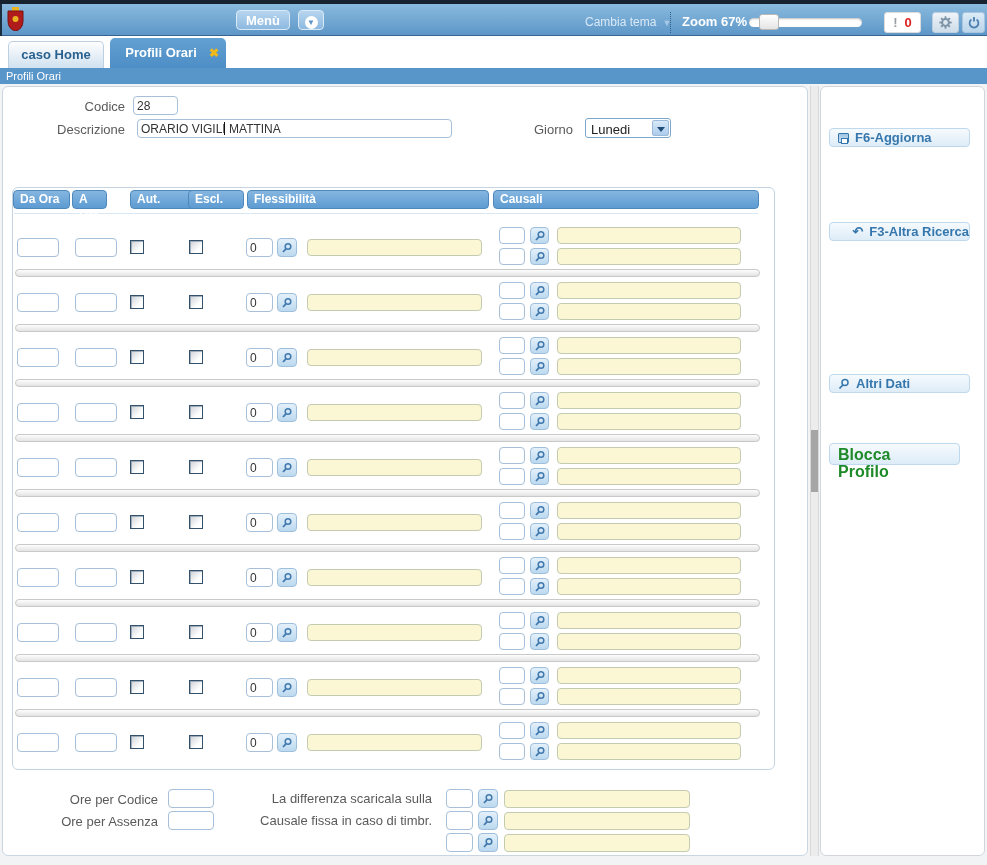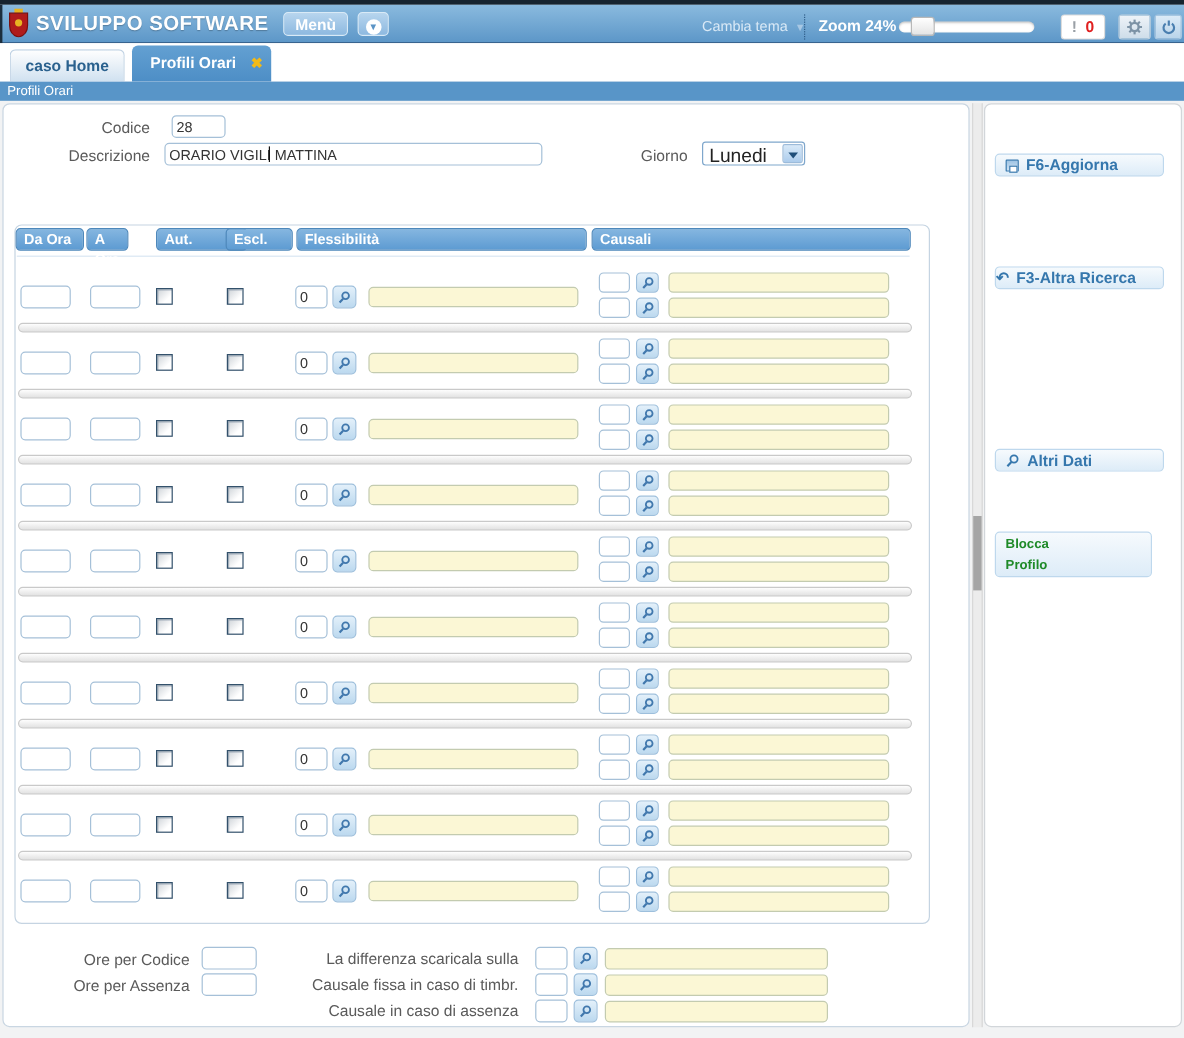--- a/index.html
+++ b/index.html
@@ -34,27 +34,27 @@
 #strip{position:absolute;left:0;top:68px;width:100%;height:16px;background:#5895c8}
 #strip span{position:absolute;left:6px;top:2px;font-size:11px;color:#fff}
 #main{position:absolute;left:2px;top:86px;width:806px;height:770px;background:#fff;border:1px solid #c9d6e2;border-radius:6px}
 #side{position:absolute;left:820px;top:86px;width:165px;height:770px;background:#fff;border:1px solid #d2d6da;border-radius:6px}
 #vscroll{position:absolute;left:810px;top:86px;width:9px;height:770px;background:#ececec;border-left:1px solid #d8d8d8;border-right:1px solid #d8d8d8}
 #vthumb{position:absolute;left:0;top:344px;width:100%;height:62px;background:#a5a5a5}
 .flabel{position:absolute;font-size:13px;color:#5a5a5a;text-align:right}
 .inp{position:absolute;background:#fff;border:1px solid #a5c0d8;border-radius:4px;font:12px "Liberation Sans",sans-serif;color:#333;padding:0 3px;outline:none}
 .inp.yellow{background:#fbf7d5;border-color:#c3cbb0}
 #codice-label{left:25px;top:99px;width:100px}
-#codice-input{left:143px;top:96px;width:45px;height:19px}
+#codice-input{left:133px;top:96px;width:45px;height:19px}
 #desc-label{left:25px;top:122px;width:100px}
 #desc-input{left:137px;top:119px;width:315px;height:19px}
 #caret{position:absolute;left:224px;top:122px;width:1px;height:13px;background:#111}
 #giorno-label{left:500px;top:122px;width:73px}
 #giorno-select{position:absolute;left:585px;top:118px;width:86px;height:20px;background:#fff;border:1px solid #7fa7cc;border-radius:3px}
-#giorno-value{position:absolute;left:5px;top:3px;font-size:16px;color:#222}
+#giorno-value{position:absolute;left:5px;top:3px;font-size:13px;color:#222}
 #giorno-arrow{position:absolute;right:1px;top:1px;width:17px;height:16px;background:linear-gradient(#d8e9f8,#acccec);border:1px solid #9cbbda;border-radius:2px}
 #giorno-arrow::after{content:"";position:absolute;left:4px;top:6px;border-left:4px solid transparent;border-right:4px solid transparent;border-top:5px solid #1f4e79}
 #grid{position:absolute;left:12px;top:187px;width:763px;height:583px;border:1px solid #c5d4e2;border-radius:6px}
 #subline{position:absolute;left:14px;top:213px;width:744px;height:1px;background:#d9e7f3}
 .hpill{position:absolute;top:190px;height:19px;background:linear-gradient(#85b6e0,#5d9bd2);border:1px solid #4e88bb;border-radius:4px;color:#fff;font-weight:bold;font-size:12px;line-height:17px;padding-left:6px}
 #h-da{left:13px;width:57px}
 #h-a{left:72px;width:35px}
 #h-aut{left:130px;width:76px}
 #h-escl{left:188px;width:56px}
 #h-fless{left:247px;width:242px}
@@ -82,25 +82,25 @@
 #ore-assenza-label{left:8px;top:814px;width:150px}
 #ore-assenza-input{left:168px;top:811px;width:46px;height:19px}
 .frow{position:absolute;left:0;width:100%;height:20px}
 .f-label{position:absolute;left:162px;top:2px;width:270px;font-size:13px;color:#5a5a5a;text-align:right}
 .f-code{left:446px;top:0;width:27px;height:19px}
 .f-btn{left:478px;top:0;width:20px;height:19px}
 .f-yellow{left:504px;top:1px;width:186px;height:18px}
 .side-btn{position:absolute;left:829px;width:141px;background:linear-gradient(#f6fafd,#ddecf8);border:1px solid #bed8ed;border-radius:4px;color:#3577ad;font-weight:bold;font-size:13px;text-align:left;font-family:inherit}
 #btn-f6{top:128px;height:19px;line-height:16px;padding-left:8px}
 #btn-f7{top:151px;height:34px;padding:2px 0 0 8px}
-#btn-f3{top:222px;height:19px;text-align:left;line-height:16px}
+#btn-f3{top:222px;height:19px;text-align:right;line-height:16px}
 #btn-dup{top:289px;height:34px;text-align:center;padding-top:1px}
 #btn-dup span{display:block;width:110px;margin:0 auto;line-height:16px}
 #btn-altri{top:374px;height:19px;padding-left:8px;line-height:16px}
-#btn-blocca{top:443px;height:38px;width:131px;color:#1e8a28;padding:2px 0 0 8px;font-size:11px}
+#btn-blocca{top:443px;height:22px;width:131px;color:#1e8a28;padding:2px 0 0 8px;font-size:16px}
 #btn-blocca span{display:block;width:64px;line-height:17px}
 .icon-save{display:inline-block;width:11px;height:10px;border:1px solid #3577ad;background:linear-gradient(#9fc4e4,#cfe3f4);margin-right:6px;position:relative;top:1px;border-radius:1px}
 .icon-save::after{content:"";position:absolute;left:2px;top:4px;width:5px;height:4px;background:#fff;border:1px solid #3577ad}
 .icon-trash{display:block;width:9px;height:9px;border:1px solid #3577ad;border-radius:0 0 2px 2px;position:relative;margin:2px 0 1px 3px}
 .icon-trash::before{content:"";position:absolute;left:-2px;top:-3px;width:11px;height:1px;background:#3577ad}
 .icon-trash::after{content:"";position:absolute;left:2px;top:1px;width:1px;height:5px;background:#3577ad;box-shadow:2px 0 0 #3577ad}
 .icon-undo{color:#3577ad;font-weight:bold;margin-right:6px}
 .sbtn svg{display:block}
 .mag-side{display:inline-block;vertical-align:-2px;margin-right:6px}
 </style>
@@ -108,26 +108,25 @@
 <body>
 
 <div id="page">
   <div id="top-strip"></div>
   <div id="hdr">
     <svg id="logo" viewBox="0 0 17 24">
       <rect x="5" y="0" width="7" height="4" fill="#e8b422"></rect>
       <path d="M1 4 h15 v10 q0 8 -7.5 10 Q1 22 1 14 Z" fill="#b01c1c" stroke="#7a1010" stroke-width="1"></path>
       <circle cx="8.5" cy="12" r="3" fill="#e8b422"></circle>
     </svg>
-    <div id="title">SVILUPPO SOFTWARE</div>
     <button id="menu-btn" class="hbtn">Menù</button>
     <button id="menu-drop" class="hbtn"><span class="circle-glyph">▼</span></button>
     <div id="theme"><span>Cambia tema</span><span class="tri">▼</span></div>
     <div id="vsep"></div>
-    <div id="zoom-label">Zoom 24%</div>
+    <div id="zoom-label">Zoom 67%</div>
     <div id="slider">
         <div id="knob"></div>
       </div>
     <button id="alert-btn"><span class="ex">!</span><span class="cnt">0</span></button>
     <button id="gear-btn">
         <svg width="13" height="13" viewBox="0 0 13 13">
           <circle cx="6.5" cy="6.5" r="3.4" fill="none" stroke="#7d93a6" stroke-width="2"></circle>
           <g stroke="#7d93a6" stroke-width="1.8">
             <line x1="6.5" y1="0.3" x2="6.5" y2="3"></line>
             <line x1="6.5" y1="10" x2="6.5" y2="12.7"></line>
@@ -516,21 +515,20 @@
     <span class="sbtn f-btn">
           <svg width="12" height="12" viewBox="0 0 12 12">
             <circle cx="7" cy="4.5" r="2.8" fill="none" stroke="#4178ad" stroke-width="1.5"></circle>
             <line x1="2" y1="10" x2="4.9" y2="6.9" stroke="#4178ad" stroke-width="1.8"></line>
           </svg>
         </span>
     <input class="inp yellow f-yellow" style="">
   </div>
 
   <div class="frow" style="top: 833px;">
-    <div class="f-label">Causale in caso di assenza</div>
     <input class="inp f-code" style="">
     <span class="sbtn f-btn">
           <svg width="12" height="12" viewBox="0 0 12 12">
             <circle cx="7" cy="4.5" r="2.8" fill="none" stroke="#4178ad" stroke-width="1.5"></circle>
             <line x1="2" y1="10" x2="4.9" y2="6.9" stroke="#4178ad" stroke-width="1.8"></line>
           </svg>
         </span>
     <input class="inp yellow f-yellow" style="">
   </div>
 </div>

